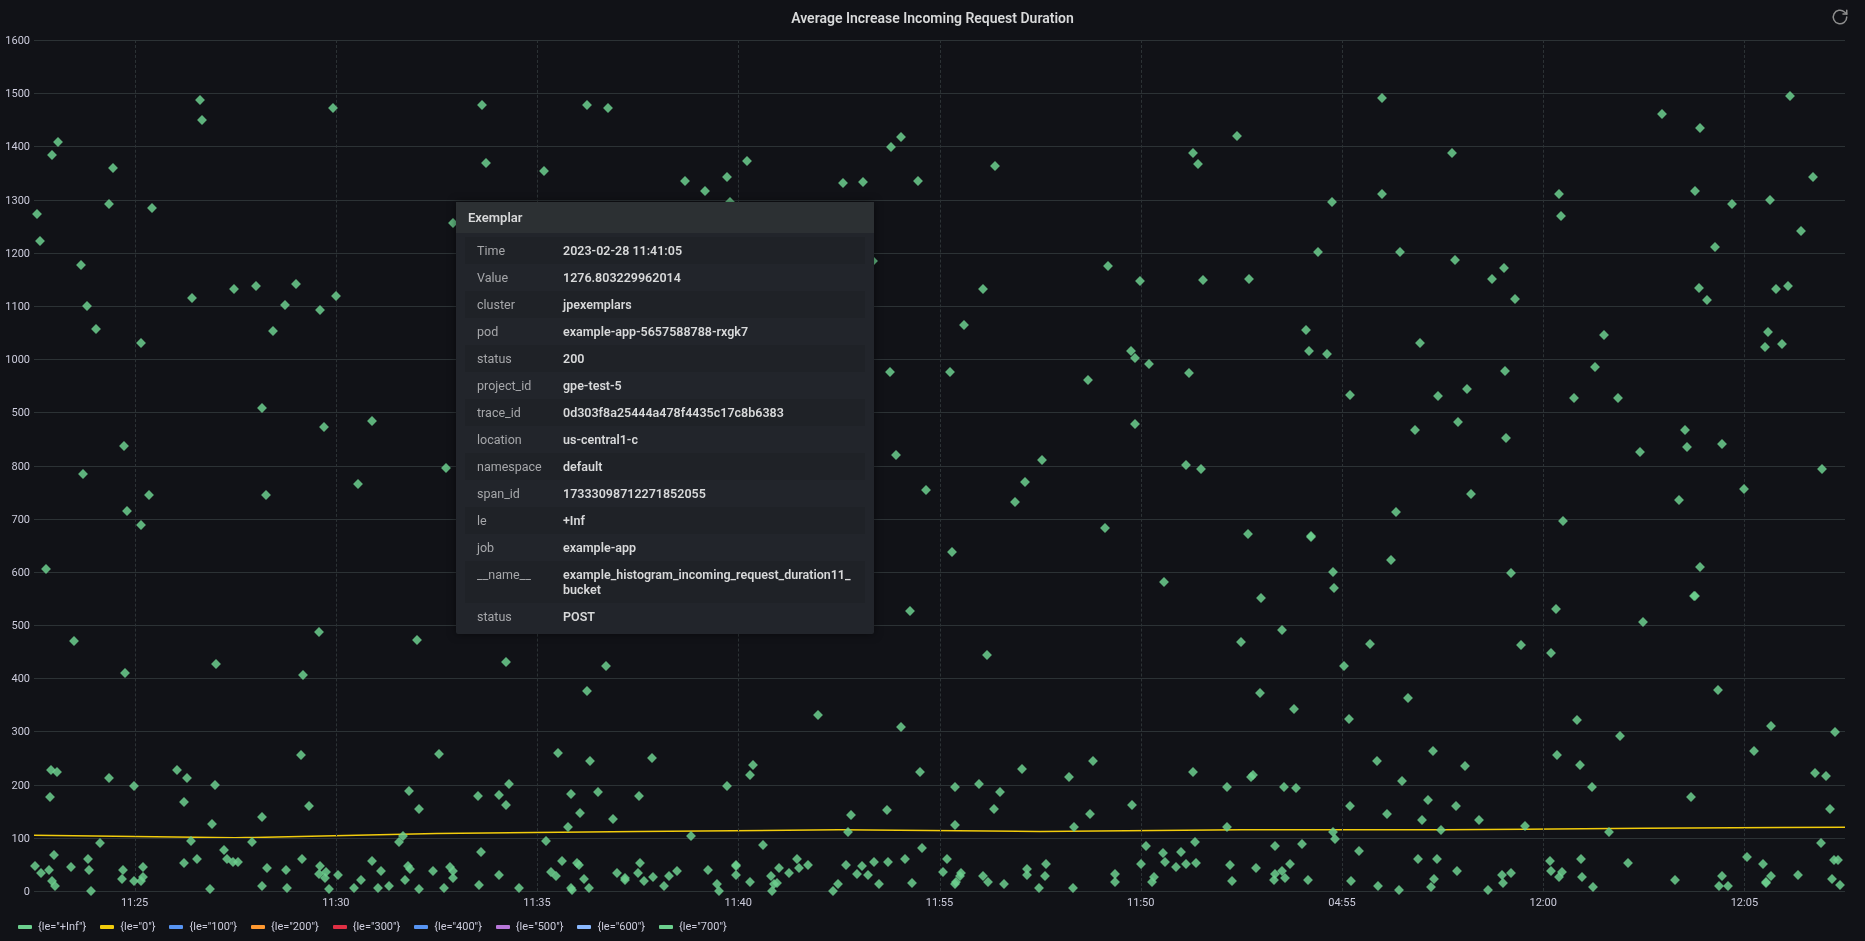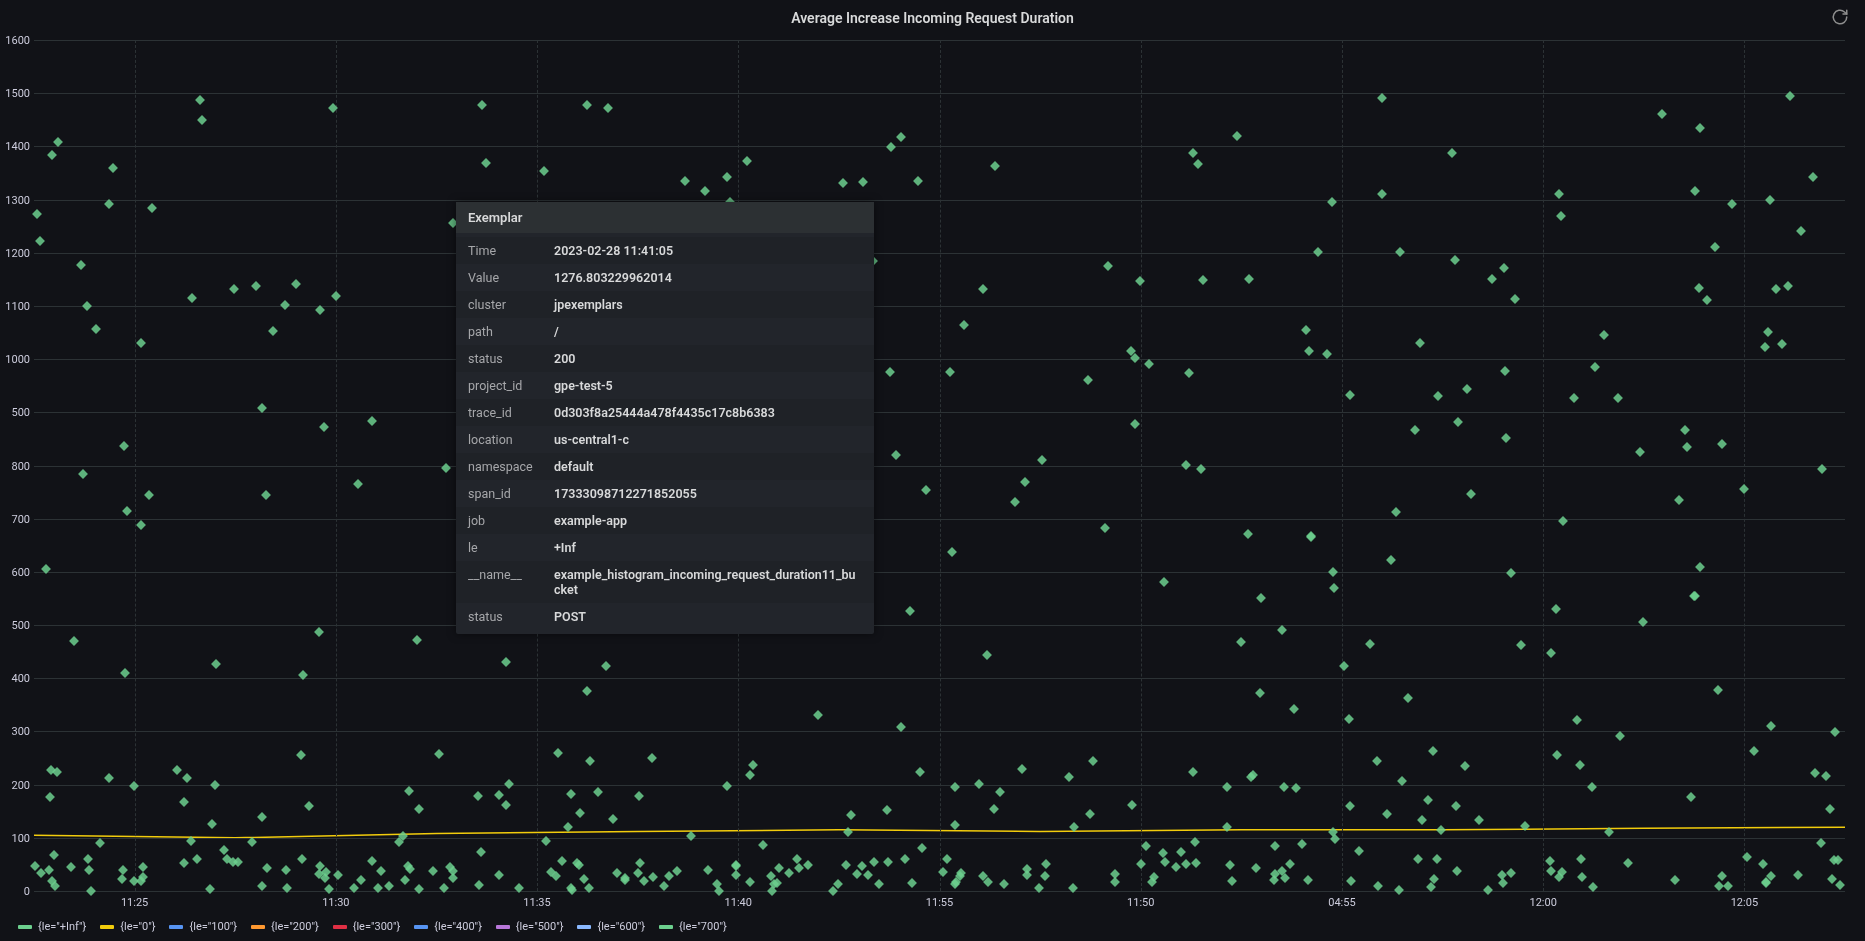--- a/index.html
+++ b/index.html
@@ -11,21 +11,21 @@
   .plot-area { position: absolute; top: 40px; left: 34px; right: 20px; bottom: 50px; }
   .grid-line-v { position: absolute; top: 0; bottom: 0; border-left: 1px dashed #2c3235; }
   .grid-line-h { position: absolute; left: 0; right: 0; border-top: 1px solid #2c3235; }
   .y-tick { position: absolute; left: -30px; width: 26px; text-align: right; font-size: 11px; color: #ccccdc; transform: translateY(-50%); }
   .x-tick { position: absolute; bottom: -18px; font-size: 11px; color: #ccccdc; transform: translateX(-50%); }
   .series-line { position: absolute; top: 0; left: 0; width: 100%; height: 100%; }
   .series-line svg { width: 100%; height: 100%; overflow: visible; }
   .exemplar { position: absolute; width: 7px; height: 7px; transform: translate(-50%, -50%) rotate(45deg); background: #6ccf8e; opacity: 0.85; }
   .tooltip { position: absolute; left: 456px; top: 202px; width: 418px; background: #22252b; border-radius: 2px; font-size: 13px; box-shadow: 0 0 8px rgba(0,0,0,0.5); z-index: 10; }
   .tooltip-header { background: #2c3033; padding: 8px 12px; font-weight: 600; color: #d8d9da; }
-  .tooltip-body { padding: 4px 0; }
+  .tooltip-body { padding: 4px 9px; }
   .tooltip-row { display: flex; padding: 6px 12px; font-size: 12.5px; }
   .tooltip-row:nth-child(odd) { background: #1f2227; }
   .tooltip-key { width: 86px; flex-shrink: 0; color: #a6a7aa; }
   .tooltip-val { color: #d8d9da; font-weight: 600; word-break: break-all; }
   .legend { position: absolute; left: 18px; bottom: 8px; right: 20px; display: flex; flex-wrap: wrap; gap: 14px; font-size: 11px; color: #ccccdc; }
   .legend-item { display: flex; align-items: center; gap: 6px; cursor: pointer; }
   .legend-swatch { width: 14px; height: 4px; border-radius: 1px; }
 </style>
 </head>
 <body>
@@ -571,22 +571,22 @@
         </div>
         <div class="tooltip-row">
           <div class="tooltip-key">Value</div>
           <div class="tooltip-val">1276.803229962014</div>
         </div>
         <div class="tooltip-row">
           <div class="tooltip-key">cluster</div>
           <div class="tooltip-val">jpexemplars</div>
         </div>
         <div class="tooltip-row">
-          <div class="tooltip-key">path</div>
-          <div class="tooltip-val">/</div>
+          <div class="tooltip-key">pod</div>
+          <div class="tooltip-val">example-app-5657588788-rxgk7</div>
         </div>
         <div class="tooltip-row">
           <div class="tooltip-key">status</div>
           <div class="tooltip-val">200</div>
         </div>
         <div class="tooltip-row">
           <div class="tooltip-key">project_id</div>
           <div class="tooltip-val">gpe-test-5</div>
         </div>
         <div class="tooltip-row">
@@ -599,28 +599,28 @@
         </div>
         <div class="tooltip-row">
           <div class="tooltip-key">namespace</div>
           <div class="tooltip-val">default</div>
         </div>
         <div class="tooltip-row">
           <div class="tooltip-key">span_id</div>
           <div class="tooltip-val">17333098712271852055</div>
         </div>
         <div class="tooltip-row">
+          <div class="tooltip-key">le</div>
+          <div class="tooltip-val">+Inf</div>
+        </div>
+        <div class="tooltip-row">
           <div class="tooltip-key">job</div>
           <div class="tooltip-val">example-app</div>
         </div>
         <div class="tooltip-row">
-          <div class="tooltip-key">le</div>
-          <div class="tooltip-val">+Inf</div>
-        </div>
-        <div class="tooltip-row">
           <div class="tooltip-key">__name__</div>
           <div class="tooltip-val">example_histogram_incoming_request_duration11_bucket</div>
         </div>
         <div class="tooltip-row">
           <div class="tooltip-key">status</div>
           <div class="tooltip-val">POST</div>
         </div>
       </div>
   </div>
 

